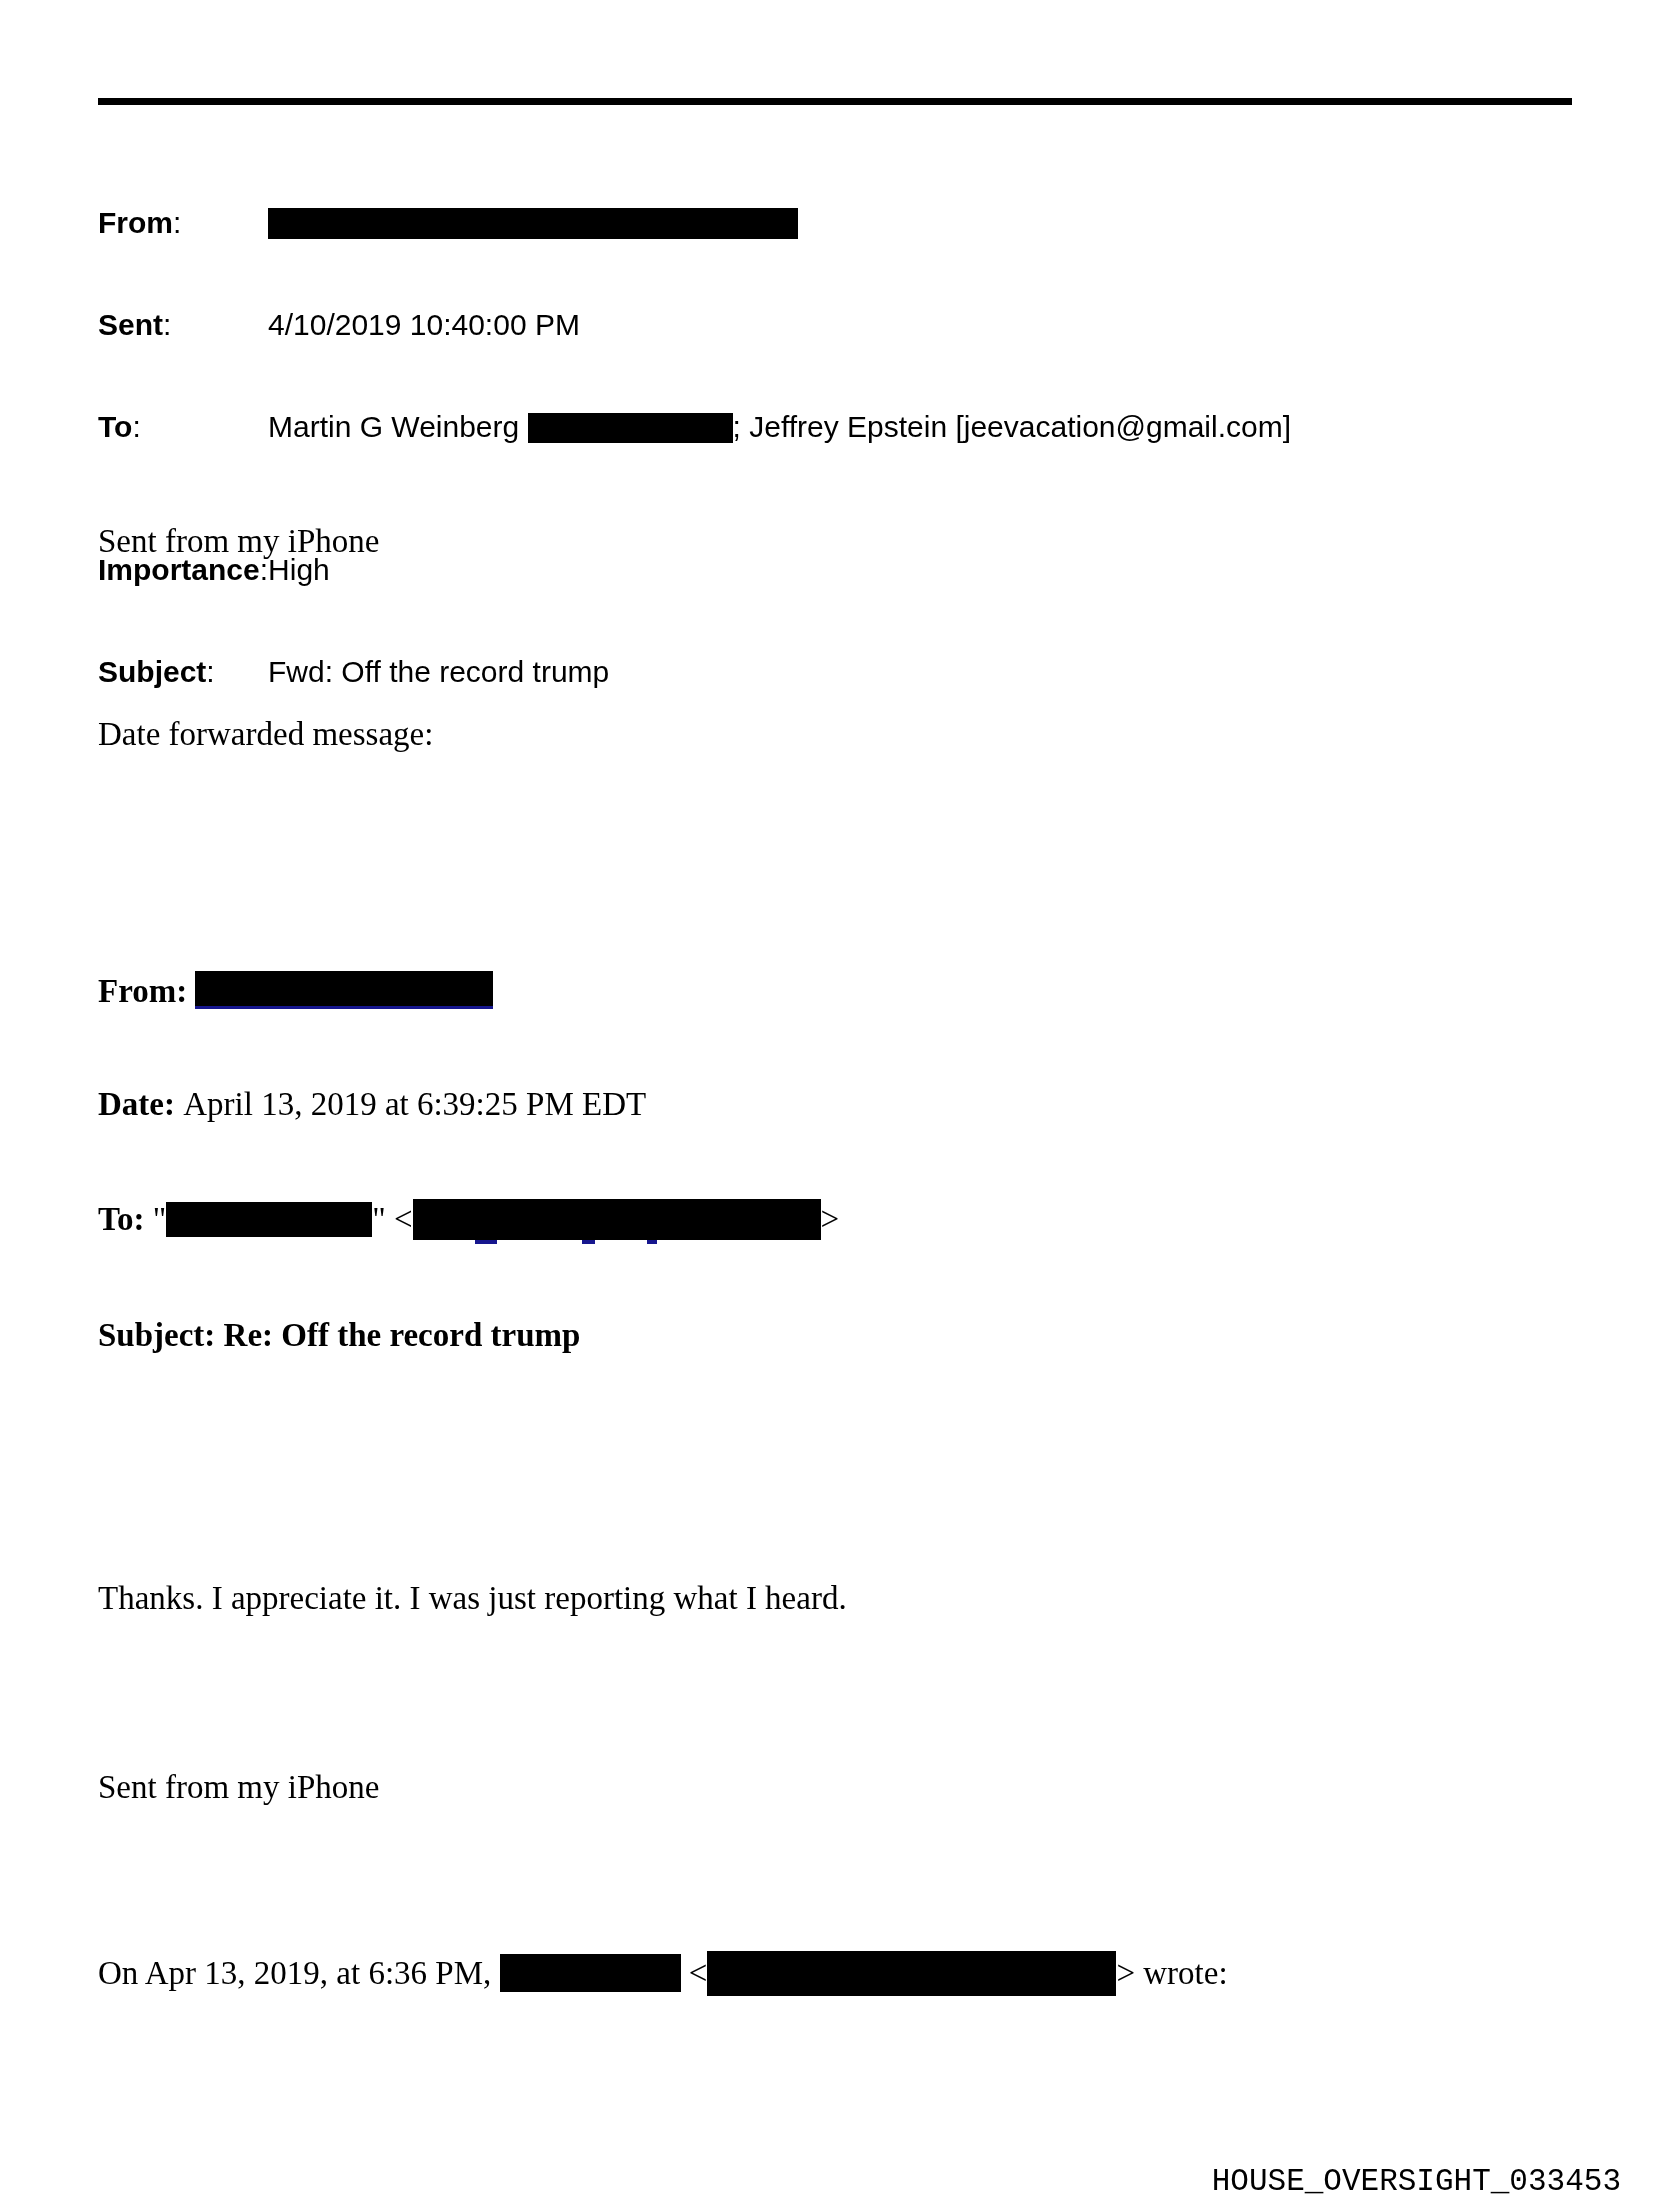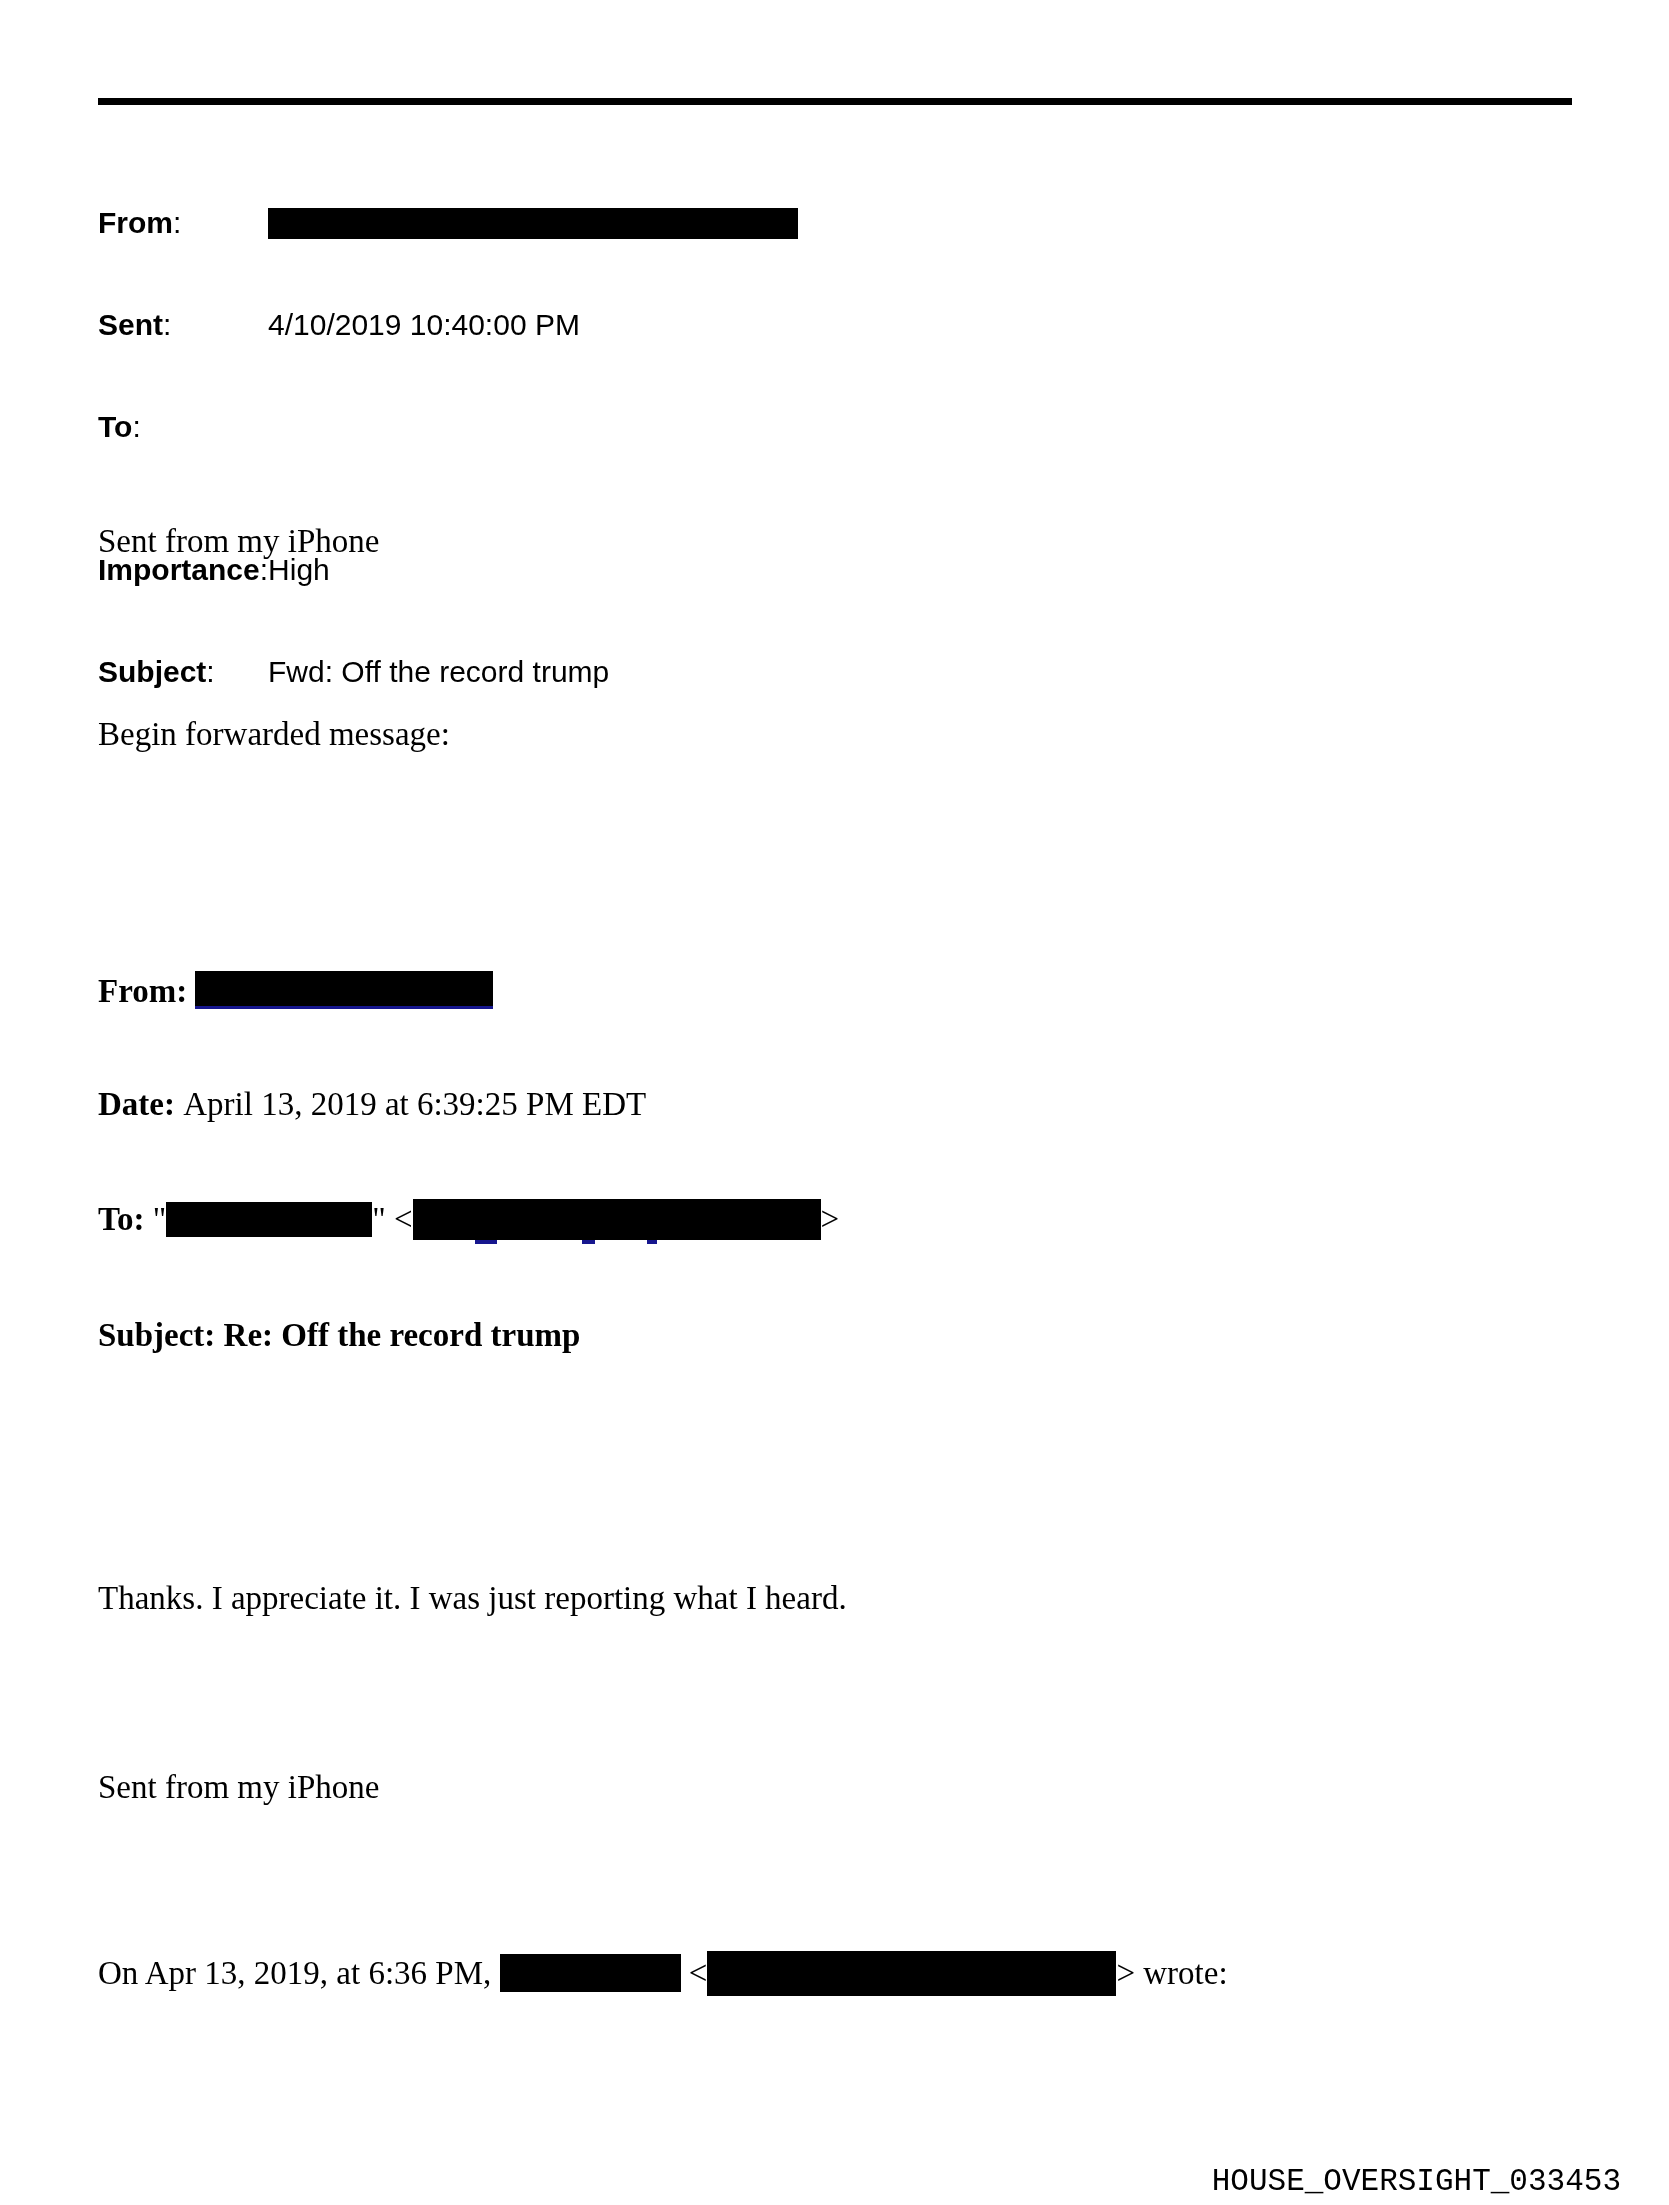--- a/index.html
+++ b/index.html
@@ -84,35 +84,36 @@
     <div class="hdr-row">
       <span class="hdr-label"><span>From</span><span class="colon">:</span></span>
       <span class="hdr-value"><span class="redact r-hdr-from"></span></span>
     </div>
     <div class="hdr-row">
       <span class="hdr-label"><span>Sent</span><span class="colon">:</span></span>
       <span class="hdr-value">4/10/2019 10:40:00 PM</span>
     </div>
     <div class="hdr-row">
       <span class="hdr-label"><span>To</span><span class="colon">:</span></span>
+      <span class="hdr-value"><span>Martin G Weinberg </span><span class="redact r-hdr-to"></span><span>; Jeffrey Epstein [jeevacation@gmail.com]</span></span>
     </div>
     <div class="hdr-row importance">
       <span class="hdr-label"><span>Importance</span><span class="colon">:</span></span>
       <span class="hdr-value">High</span>
     </div>
     <div class="hdr-row">
       <span class="hdr-label"><span>Subject</span><span class="colon">:</span></span>
       <span class="hdr-value">Fwd: Off the record trump</span>
     </div>
   </div>
 
   <div class="msg">
     <p>Sent from my iPhone</p>
 
-    <p class="m-begin">Begin forwarded message:</p>
+    <p class="m-begin">Date forwarded message:</p>
 
     <div class="fwd-hdr">
       <p><span class="bold">From: </span><span class="redact r-fwd-from"></span></p>
       <p><span class="bold">Date: </span><span>April 13, 2019 at 6:39:25 PM EDT</span></p>
       <p><span class="bold">To: </span><span>"</span><span class="redact r-fwd-to1"></span><span>" &lt;</span><span class="redact r-fwd-to2"><span class="blue-dash bd1"></span><span class="blue-dash bd2"></span><span class="blue-dash bd3"></span></span><span>&gt;</span></p>
       <p class="bold">Subject: Re: Off the record trump</p>
     </div>
 
     <p class="m-thanks">Thanks. I appreciate it. I was just reporting what I heard.</p>
 

